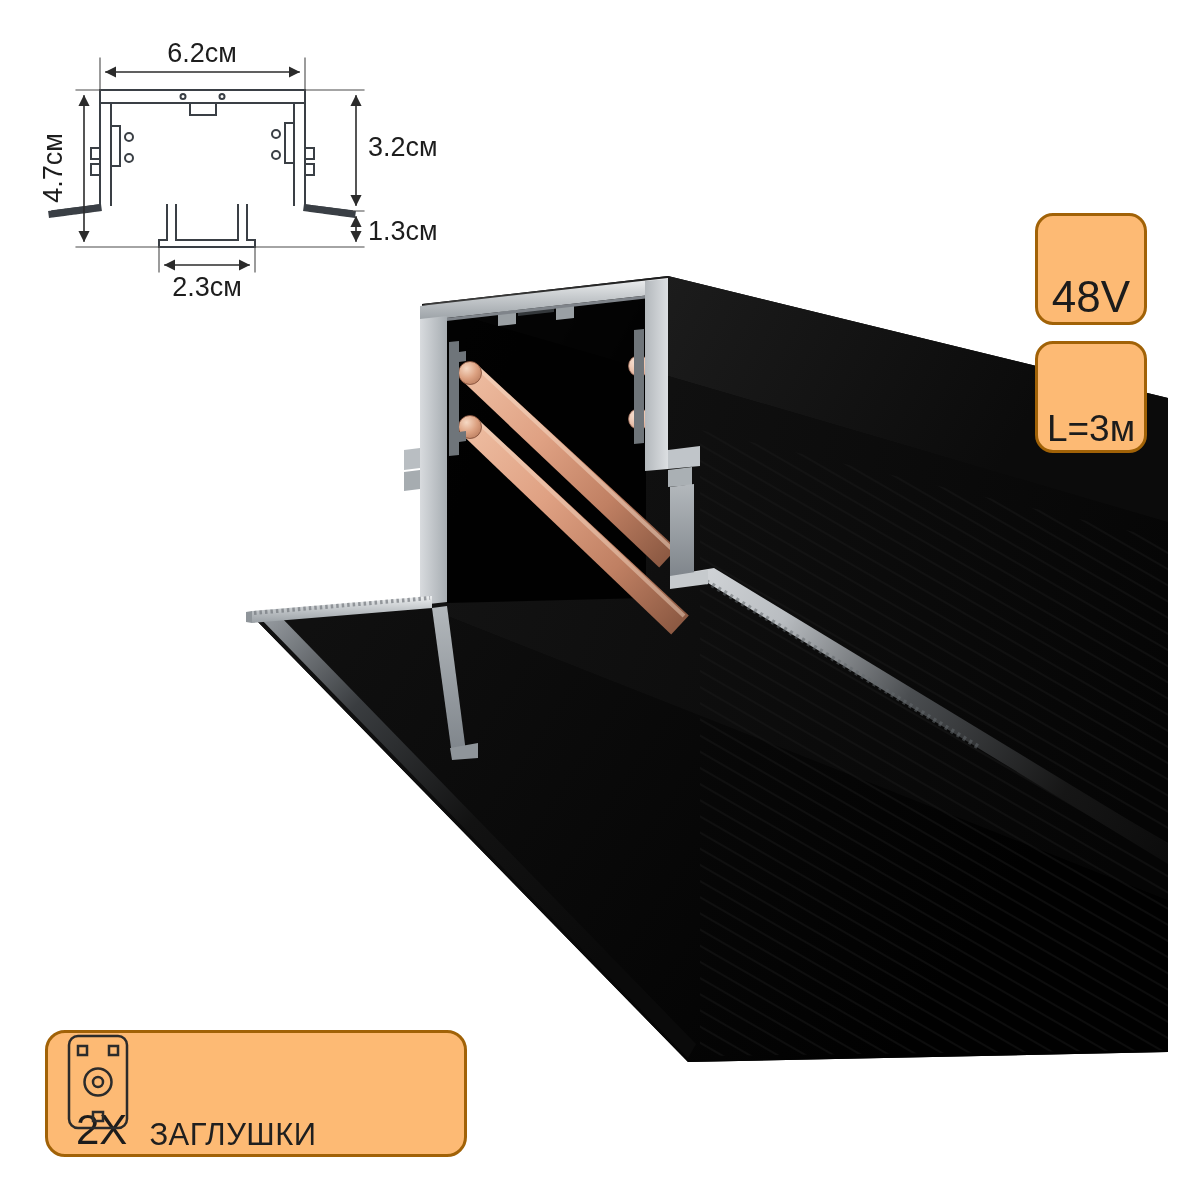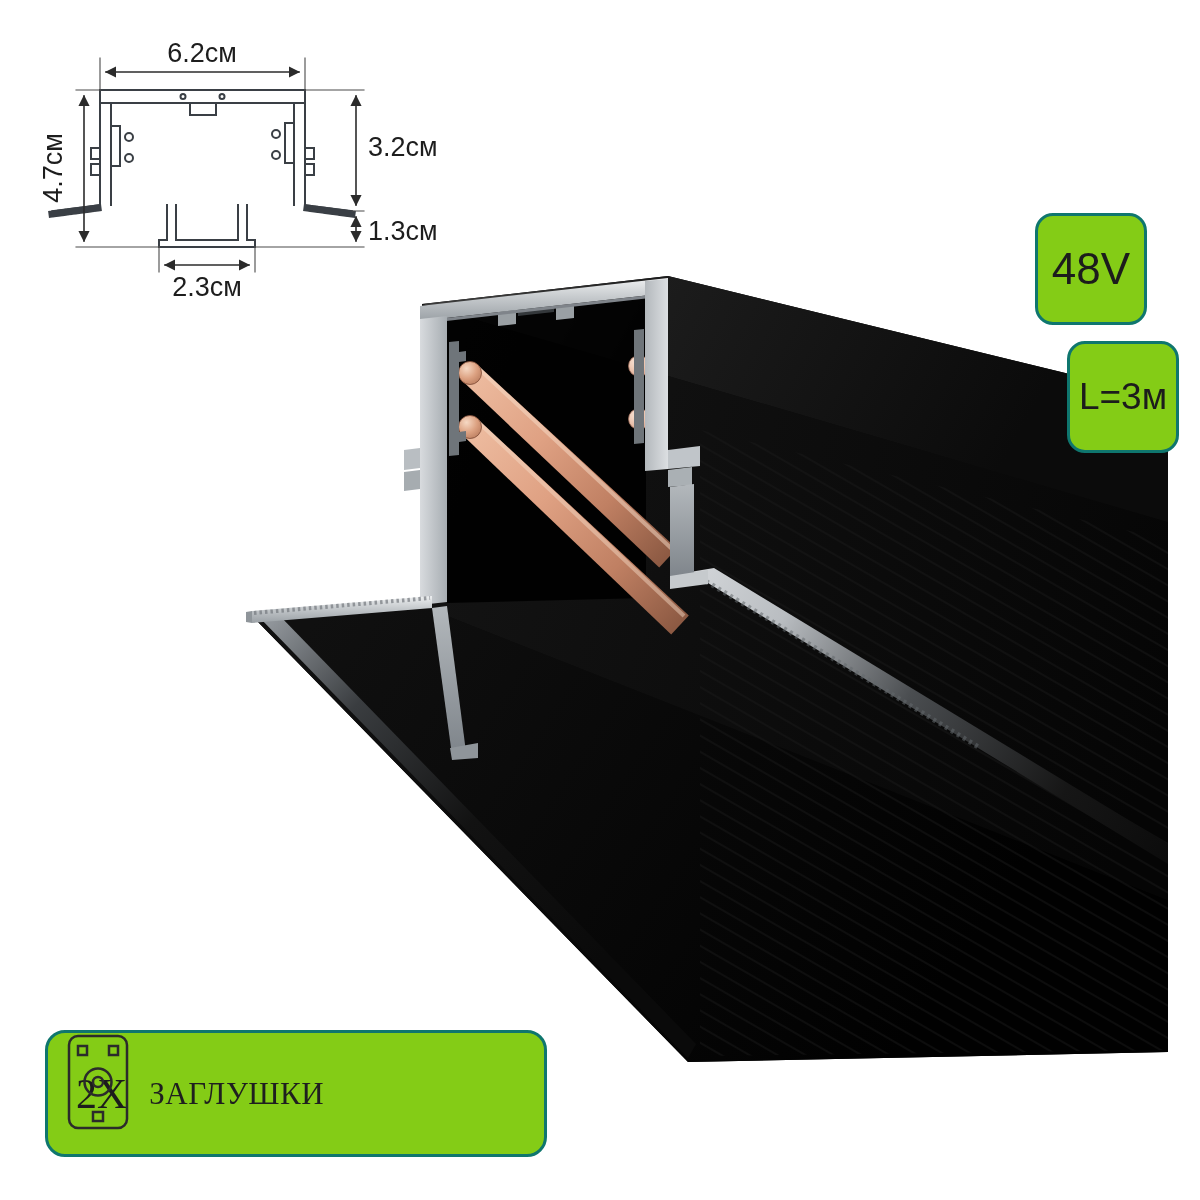--- a/index.html
+++ b/index.html
@@ -3,28 +3,28 @@
 <meta charset="utf-8">
 <style>
   html,body{margin:0;padding:0;background:#fff;}
   .canvas{
     position:relative;width:1200px;height:1200px;background:#ffffff;
     font-family:"Liberation Sans",sans-serif;overflow:hidden;
   }
   svg{position:absolute;left:0;top:0;}
   svg text{font-family:"Liberation Sans",sans-serif;fill:#1d1d1d;}
   .badge{
-    position:absolute;background:#84cc16;border:3px solid #0f766e;border-radius:18px;
-    display:flex;align-items:center;justify-content:center;color:#1c1c1c;box-sizing:border-box;
+    position:absolute;background:#fdba74;border:3px solid #a16207;border-radius:18px;
+    display:flex;align-items:flex-end;justify-content:center;color:#1c1c1c;box-sizing:border-box;
   }
   .badge-voltage{left:1035px;top:213px;width:112px;height:112px;font-size:44px;}
-  .badge-length{left:1035px;top:341px;width:112px;height:112px;font-size:37px;margin-left:32px;}
+  .badge-length{left:1035px;top:341px;width:112px;height:112px;font-size:37px;}
   .badge-included{
-    left:45px;top:1030px;width:502px;height:127px;border-radius:20px;
-    justify-content:flex-start;padding-left:28px;font-family:Liberation Serif, serif;
+    left:45px;top:1030px;width:422px;height:127px;border-radius:20px;
+    justify-content:flex-start;padding-left:28px;
   }
   .qty{font-size:42px;color:#1c1c1c;}
   .endcap{margin-left:18px;flex:0 0 auto;}
   .included-text{margin-left:22px;font-size:31px;line-height:1.22;color:#1f1f1f;letter-spacing:.5px;}
 </style>
 </head>
 <body>
 
 <div class="canvas">
 

